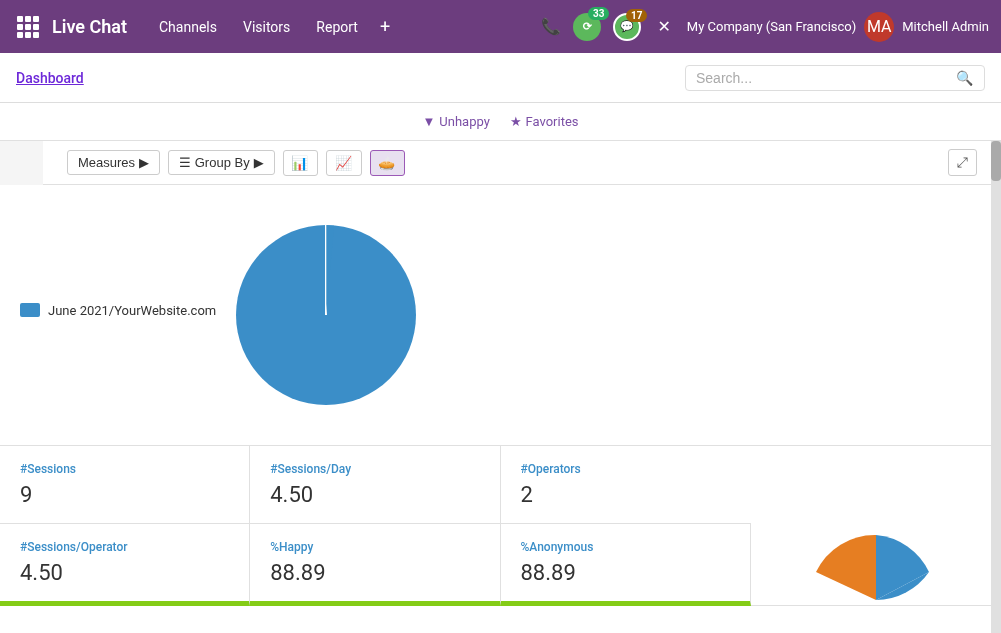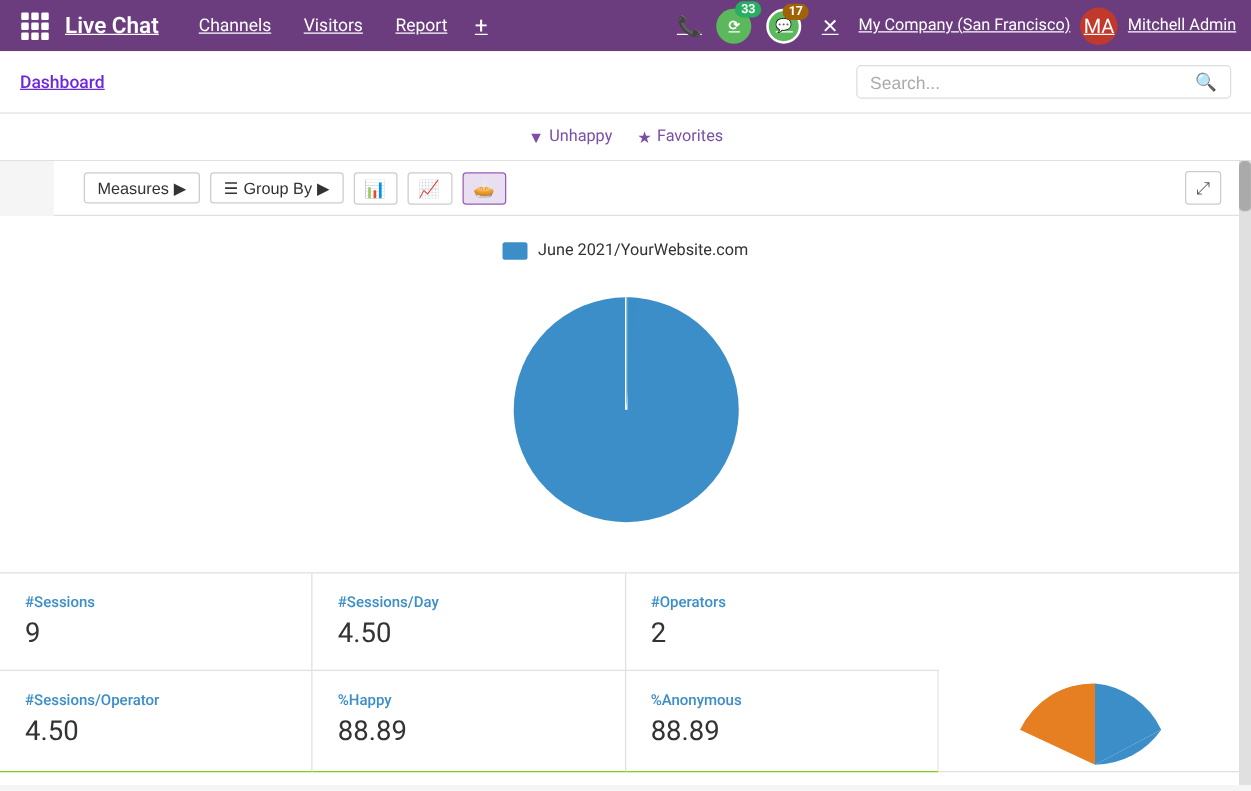--- a/index.html
+++ b/index.html
@@ -1,27 +1,26 @@
 <!DOCTYPE html>
 <html><head>
   <meta charset="utf-8">
   <style>
     * { box-sizing: border-box; margin: 0; padding: 0; }
     body { font-family: -apple-system, BlinkMacSystemFont, 'Segoe UI', Roboto, sans-serif; background: #f5f5f5; overflow: hidden; width: 1001px; height: 633px; }
 
     
     .topnav {
       background: #6c3d7e;
-      height: 41px;
+      height: 53px;
       display: flex;
       align-items: center;
       padding: 0 12px;
       color: white;
       gap: 0;
-      text-decoration: underline;
     }
     .topnav-grid-icon {
       width: 32px; height: 32px; display: flex; align-items: center; justify-content: center; cursor: pointer; margin-right: 8px;
     }
     .grid-icon { display: grid; grid-template-columns: repeat(3,6px); grid-template-rows: repeat(3,6px); gap: 2px; }
     .grid-dot { background: white; border-radius: 1px; }
     .app-title { font-size: 18px; font-weight: 600; color: white; margin-right: 20px; white-space: nowrap; }
     .nav-items { display: flex; align-items: center; gap: 2px; flex: 1; }
     .nav-item { color: white; padding: 6px 12px; font-size: 14px; cursor: pointer; border-radius: 3px; white-space: nowrap; }
     .nav-plus { color: white; padding: 6px 8px; font-size: 18px; cursor: pointer; }
@@ -131,21 +130,21 @@
     }
     .toolbar-icon-btn.active { background: #e8e0f0; border-color: #9b59b6; }
     .toolbar-spacer { flex: 1; }
     .expand-btn { border: 1px solid #ccc; background: white; border-radius: 3px; padding: 4px 8px; cursor: pointer; color: #555; font-size: 14px; }
 
     
     .chart-container {
       background: white;
       padding: 20px;
       display: flex;
-      flex-direction: column;
+      flex-direction: row;
       align-items: center;
     }
     .chart-legend { display: flex; align-items: center; gap: 8px; margin-bottom: 10px; font-size: 13px; color: #333; }
     .legend-color { width: 20px; height: 14px; background: #3b8ec8; border-radius: 2px; }
 
     
     .pie-wrapper { width: 220px; height: 220px; position: relative; }
     .pie-chart { width: 220px; height: 220px; }
 
     
@@ -169,21 +168,21 @@
     .legend-item { display: flex; align-items: center; gap: 4px; }
     .legend-dot-blue { width: 14px; height: 14px; background: #3b8ec8; border-radius: 2px; }
     .legend-dot-orange { width: 14px; height: 14px; background: #e67e22; border-radius: 2px; }
 
     
     .bottom-stats {
       display: grid;
       grid-template-columns: repeat(4, 1fr);
       background: white;
     }
-    .bottom-stat { padding: 16px 20px; border-right: 1px solid #e0e0e0; border-bottom: 1px solid #84cc16; }
+    .bottom-stat { padding: 16px 20px; border-right: 1px solid #e0e0e0; border-bottom: 5px solid #84cc16; }
     .bottom-stat:last-child { border-right: none; }
   </style>
 </head>
 <body>
 
 <div class="topnav">
   <div class="topnav-grid-icon">
     <div class="grid-icon">
       <div class="grid-dot"></div>
         <div class="grid-dot"></div>

